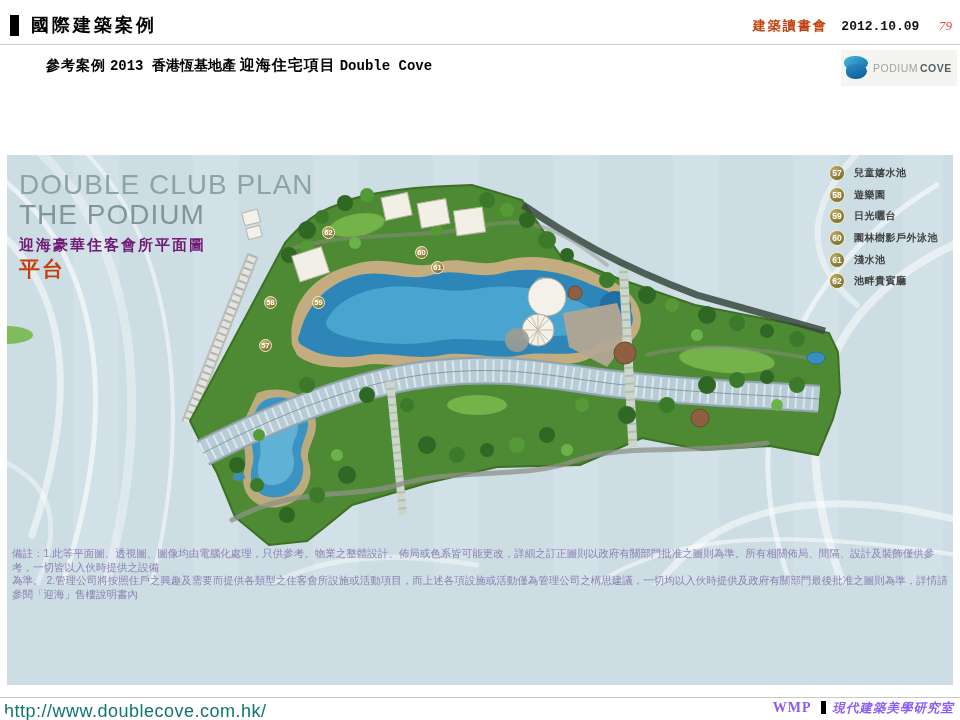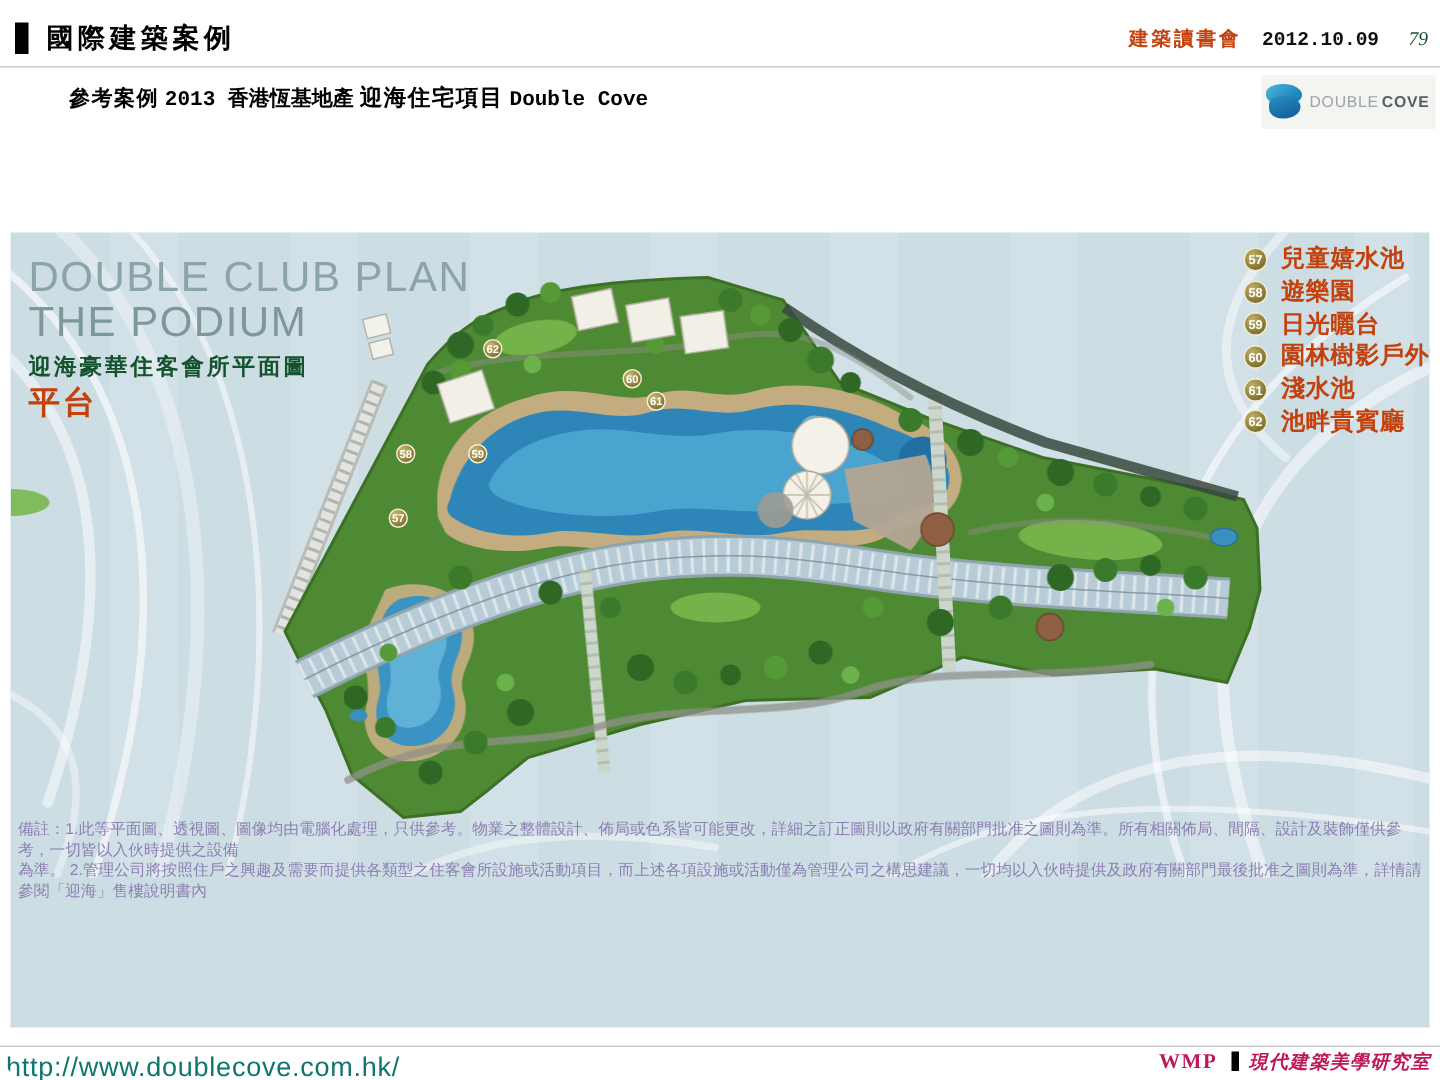--- a/index.html
+++ b/index.html
@@ -6,21 +6,21 @@
   body{font-family:"Liberation Sans",sans-serif;}
   #slide{position:relative;width:960px;height:720px;background:#fff;overflow:hidden;border-radius:21px;}
 
   
   .hdr-bullet{position:absolute;left:10px;top:15px;width:9px;height:21px;background:#000;}
   .hdr-title{position:absolute;left:31px;top:13px;font-family:"Liberation Serif",serif;
     font-weight:bold;font-size:18px;color:#000;letter-spacing:3px;}
   .hdr-right{position:absolute;right:8px;top:17px;font-size:13px;white-space:nowrap;}
   .hdr-event{font-family:"Liberation Serif",serif;font-weight:bold;color:#c2410c;letter-spacing:2px;}
   .hdr-date{font-family:"Liberation Mono",monospace;font-weight:bold;color:#111;margin-left:10px;}
-  .hdr-page{font-family:"Liberation Serif",serif;font-style:italic;color:#14532d;margin-left:16px;}
+  .hdr-page{font-family:"Liberation Serif",serif;font-style:italic;color:#ef4444;margin-left:16px;}
   .hdr-line{position:absolute;left:0;top:44px;width:960px;height:1px;background:#c9c9c9;}
 
   
   .subhdr{position:absolute;left:46px;top:56px;font-size:14px;color:#000;white-space:nowrap;}
   .subhdr .b{font-weight:bold;letter-spacing:1px;}
   .subhdr .mid{font-family:"Liberation Mono",monospace;font-weight:bold;}
   .subhdr .proj{font-weight:bold;font-size:15px;letter-spacing:1px;}
   .subhdr .en{font-family:"Liberation Mono",monospace;font-weight:bold;}
 
   
@@ -35,46 +35,46 @@
   .logo-text .lt1{color:#9aa3a6;}
   .logo-text .lt2{color:#556063;font-weight:bold;margin-left:2px;}
 
   
   .panel{position:absolute;left:7px;top:155px;width:946px;height:530px;background:#ccdde4;overflow:hidden;}
   .panel svg{position:absolute;left:0;top:0;}
 
   .plan-title{position:absolute;left:12px;top:16px;line-height:1;color:#87a1a4;}
   .pt-en1{font-size:28px;font-weight:200;letter-spacing:1px;color:#8ba4a7;}
   .pt-en2{font-size:28px;font-weight:200;letter-spacing:1px;color:#7d979a;margin-top:2px;}
-  .pt-zh1{font-size:15px;font-weight:bold;color:#14532d;margin-top:8px;letter-spacing:2px;}
+  .pt-zh1{font-size:15px;font-weight:bold;color:#701a75;margin-top:8px;letter-spacing:2px;}
   .pt-zh2{font-size:21px;font-weight:bold;color:#c2410c;margin-top:6px;letter-spacing:2px;}
 
   
   .legend{position:absolute;left:822px;top:7px;}
   .lg-row{display:flex;align-items:center;height:21.7px;white-space:nowrap;}
   .lg-badge{width:16px;height:16px;border-radius:50%;flex:0 0 16px;
     background:radial-gradient(circle at 35% 30%,#c0b068,#8a7b38 60%,#6b5d24);
     color:#fff;font-size:8.5px;font-weight:bold;display:flex;align-items:center;justify-content:center;
     border:1px solid #f0ead0;box-sizing:border-box;}
-  .lg-label{margin-left:9px;font-size:16px;font-weight:bold;color:#c2410c;letter-spacing:.5px;}
+  .lg-label{margin-left:9px;font-size:10px;font-weight:bold;color:#404040;letter-spacing:.5px;}
 
   
   .mark{position:absolute;width:13px;height:13px;border-radius:50%;
     background:radial-gradient(circle at 35% 30%,#cdbd72,#8a7b38 65%,#6b5d24);
     color:#fff;font-size:7.5px;font-weight:bold;display:flex;align-items:center;justify-content:center;
     border:1px solid #f4eed6;box-sizing:border-box;}
 
   
   .disclaimer{position:absolute;left:5px;top:392px;width:936px;color:#8d80b3;
     font-size:10.5px;line-height:13.5px;letter-spacing:0px;}
 
   
   .ftr-line{position:absolute;left:0;top:697px;width:960px;height:1px;background:#c9c9c9;}
   .ftr-url{position:absolute;left:4px;top:701px;font-size:18px;color:#0f766e;letter-spacing:.5px;}
-  .ftr-right{position:absolute;right:6px;top:700px;font-size:12.5px;white-space:nowrap;color:#be185d;}
+  .ftr-right{position:absolute;right:6px;top:700px;font-size:12.5px;white-space:nowrap;color:#8b5cf6;}
   .ftr-right .wmp{font-family:"Liberation Serif",serif;font-weight:bold;font-size:14px;letter-spacing:1px;}
   .ftr-right .bar{display:inline-block;width:5px;height:13px;background:#000;margin:0 7px 0 9px;
     vertical-align:-2px;}
   .ftr-right .studio{font-family:"Liberation Serif",serif;font-weight:bold;font-style:italic;
     font-size:12.5px;letter-spacing:1px;}
 </style>
 </head>
 <body>
 
 <div id="slide">
@@ -94,21 +94,21 @@
     <span class="proj">迎海住宅項目</span>
     <span class="en">Double Cove</span>
   </div>
 
   <div class="logo">
     <div class="logo-blob">
       <div class="b1"></div>
         <div class="b2"></div>
     </div>
     <div class="logo-text">
-      <span class="lt1">DOUBLE</span><span class="lt2">COVE</span>
+      <span class="lt1">PODIUM</span><span class="lt2">COVE</span>
     </div>
   </div>
 
   <div class="panel">
 
     <svg width="946" height="430" viewBox="0 0 946 430">
 
       <g fill="#ffffff" opacity="0.13">
         <rect x="66" y="0" width="46" height="430"></rect>
           <rect x="186" y="0" width="46" height="430"></rect>

